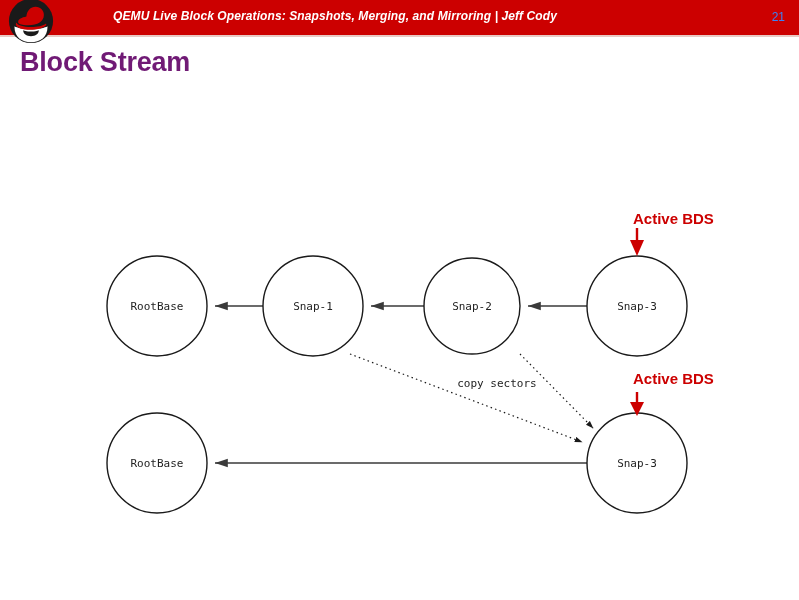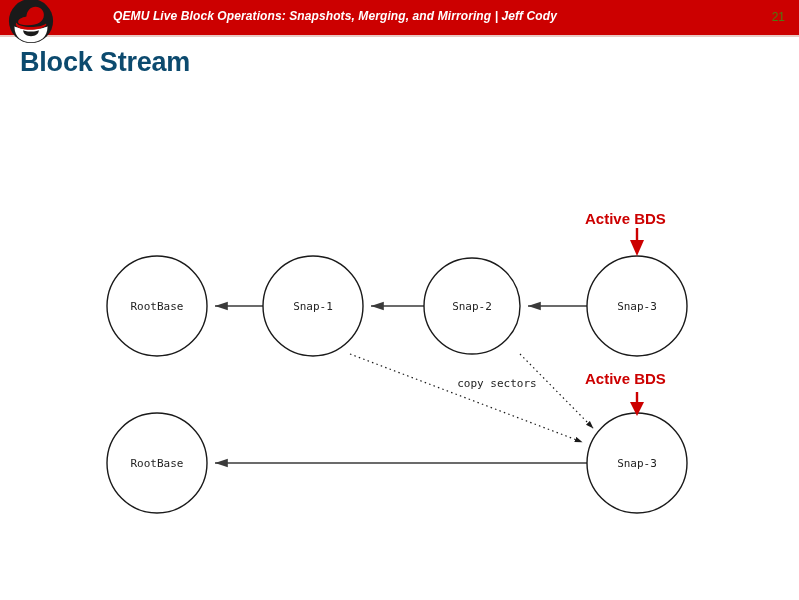--- a/index.html
+++ b/index.html
@@ -45,42 +45,42 @@
     font-size: 12px;
     font-weight: bold;
     font-style: italic;
     letter-spacing: 0.1px;
     white-space: nowrap;
   }
   .page-number {
     position: absolute;
     right: 14px;
     top: 10px;
-    color: #4d7c0f;
+    color: #3b82f6;
     font-size: 12px;
     font-weight: normal;
   }
 
   
   .logo {
     position: absolute;
     left: 8px;
     top: -2px;
     width: 46px;
     height: 46px;
   }
 
   
   .slide-title {
     position: absolute;
     left: 20px;
     top: 47px;
     font-size: 27px;
     font-weight: bold;
-    color: #0c4a6e;
+    color: #701a75;
     letter-spacing: -0.2px;
   }
   .subtitle {
     position: absolute;
     left: 80px;
     top: 180px;
     font-size: 25px;
     color: #1a1a1a;
     font-weight: normal;
   }
@@ -119,20 +119,21 @@
     fill: none;
     stroke-dasharray: 1.5 3.2;
   }
   .active-bds-text {
     position: absolute;
     color: #cc0000;
     font-size: 15px;
     font-weight: bold;
     font-family: "Liberation Sans", sans-serif;
     white-space: nowrap;
+    margin-left: 48px;
   }
 </style>
 </head>
 <body>
 
 <div class="slide">
 
   <div class="header-bar"></div>
   <div class="header-underline"></div>
 

